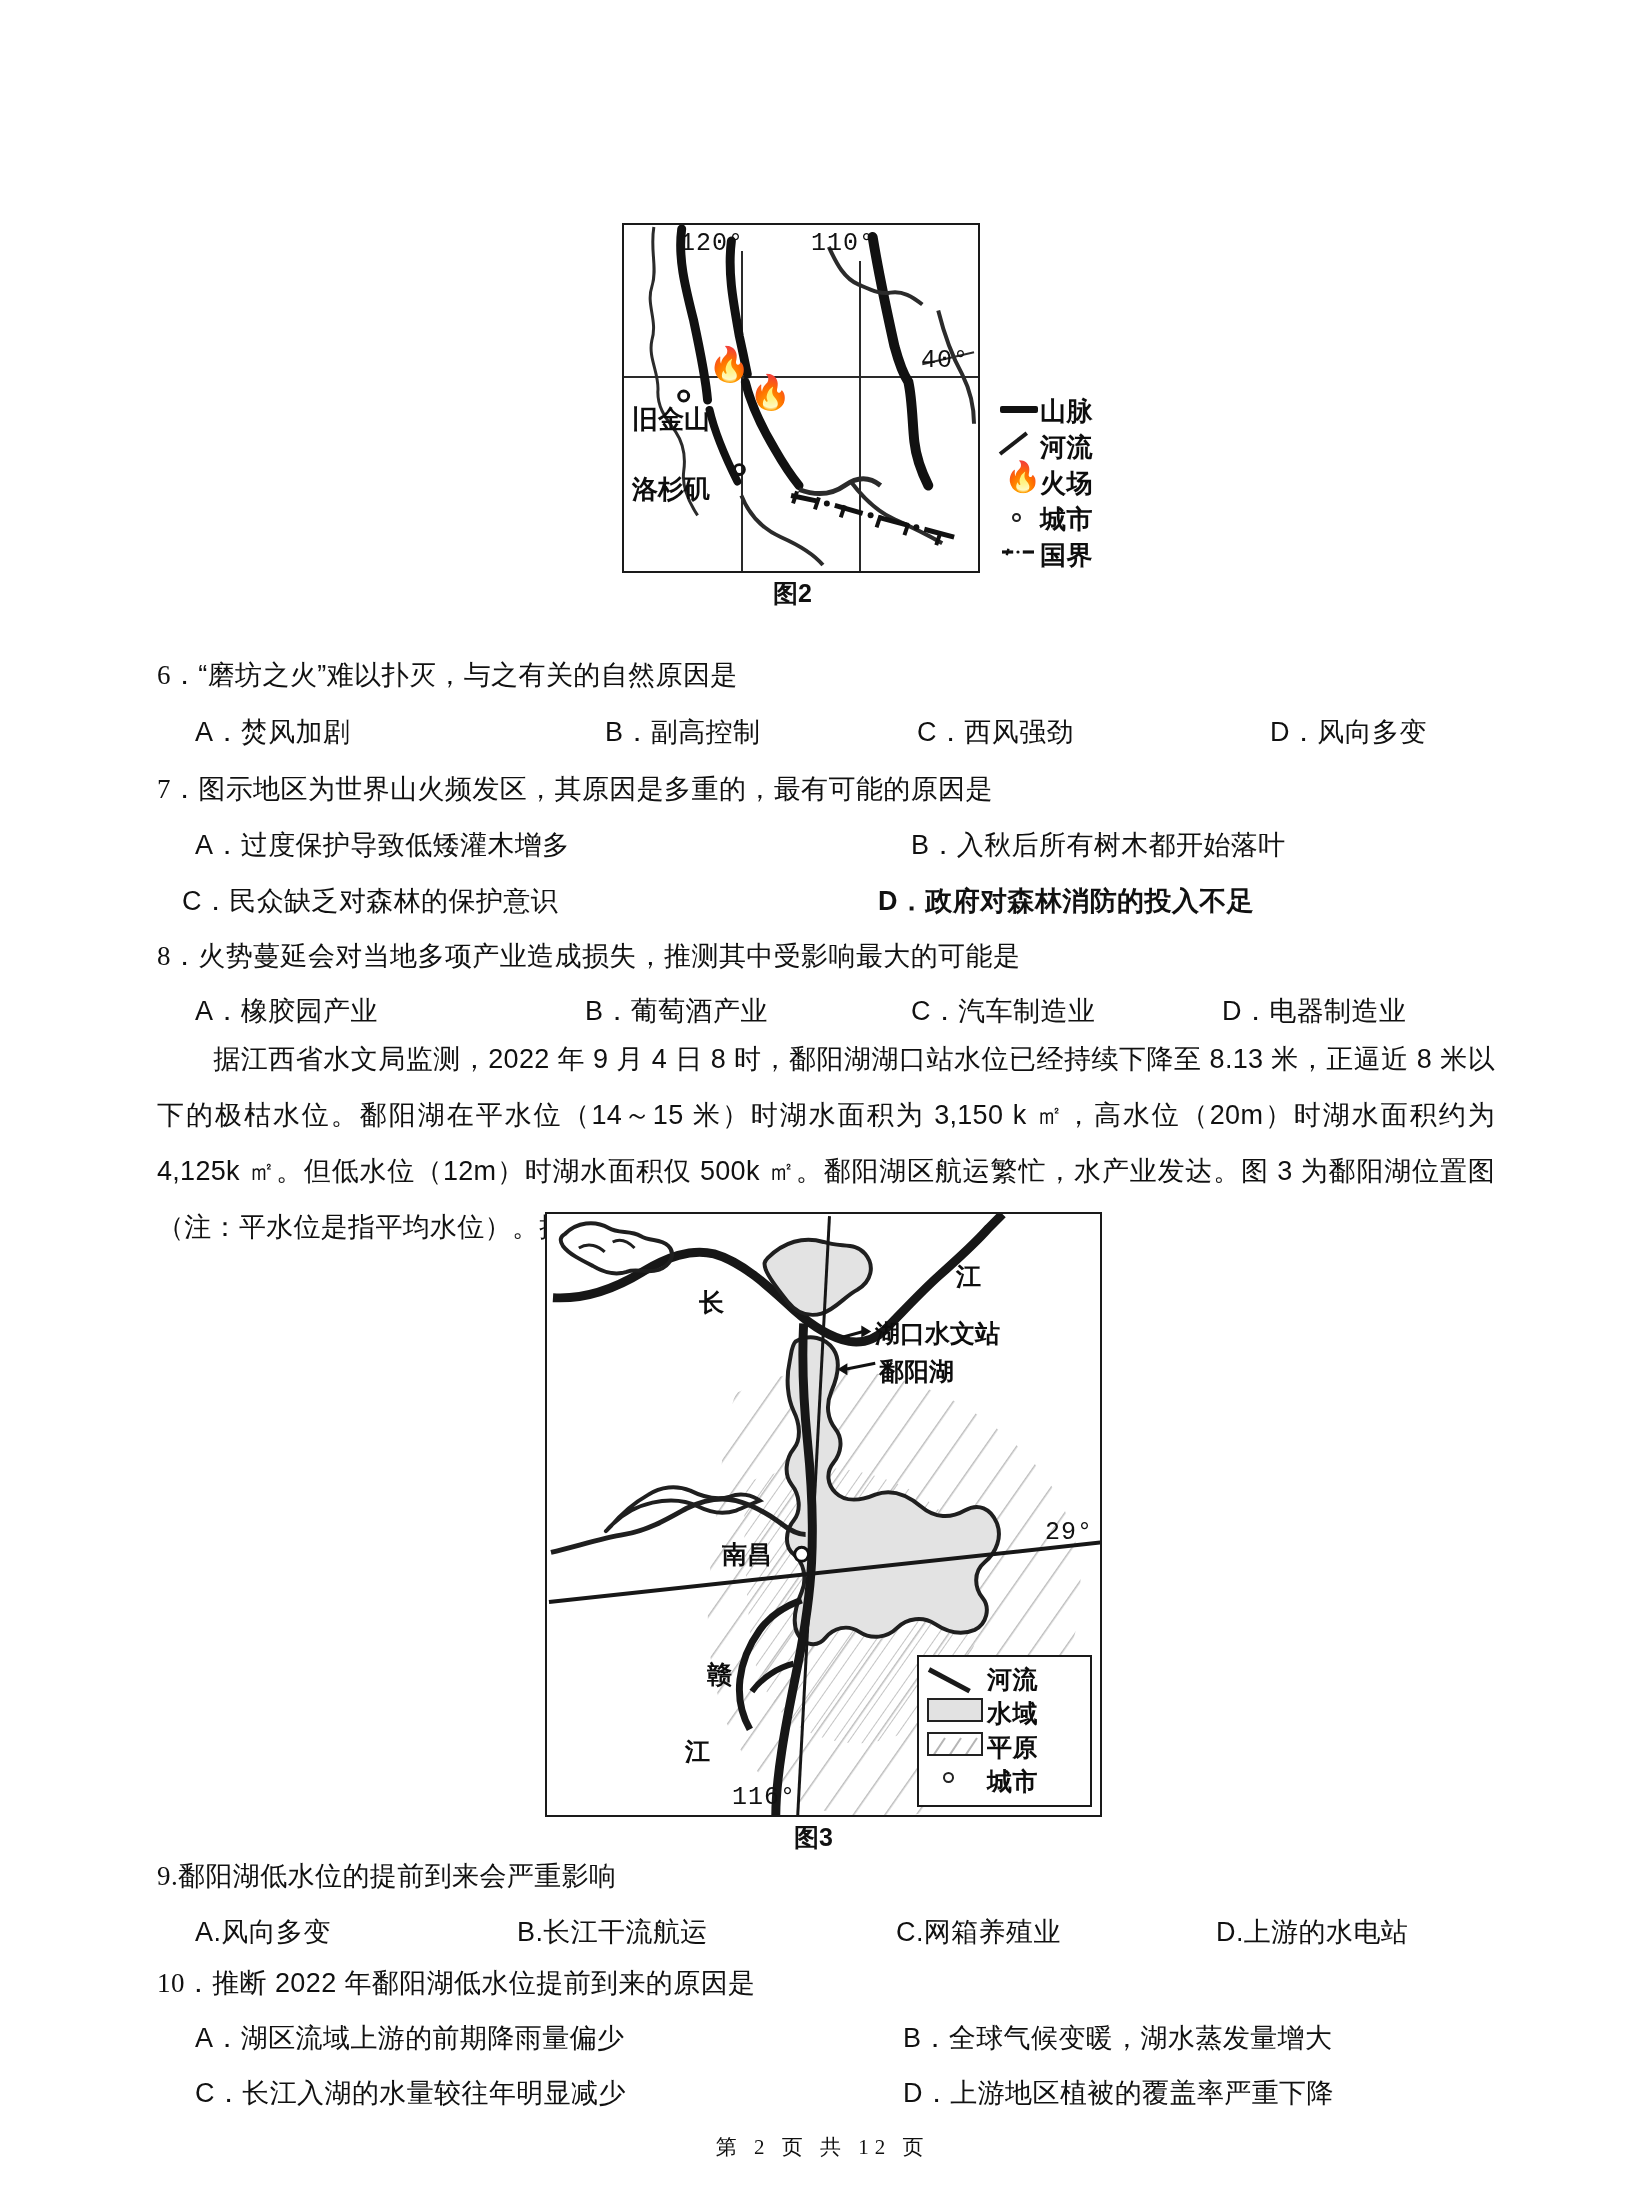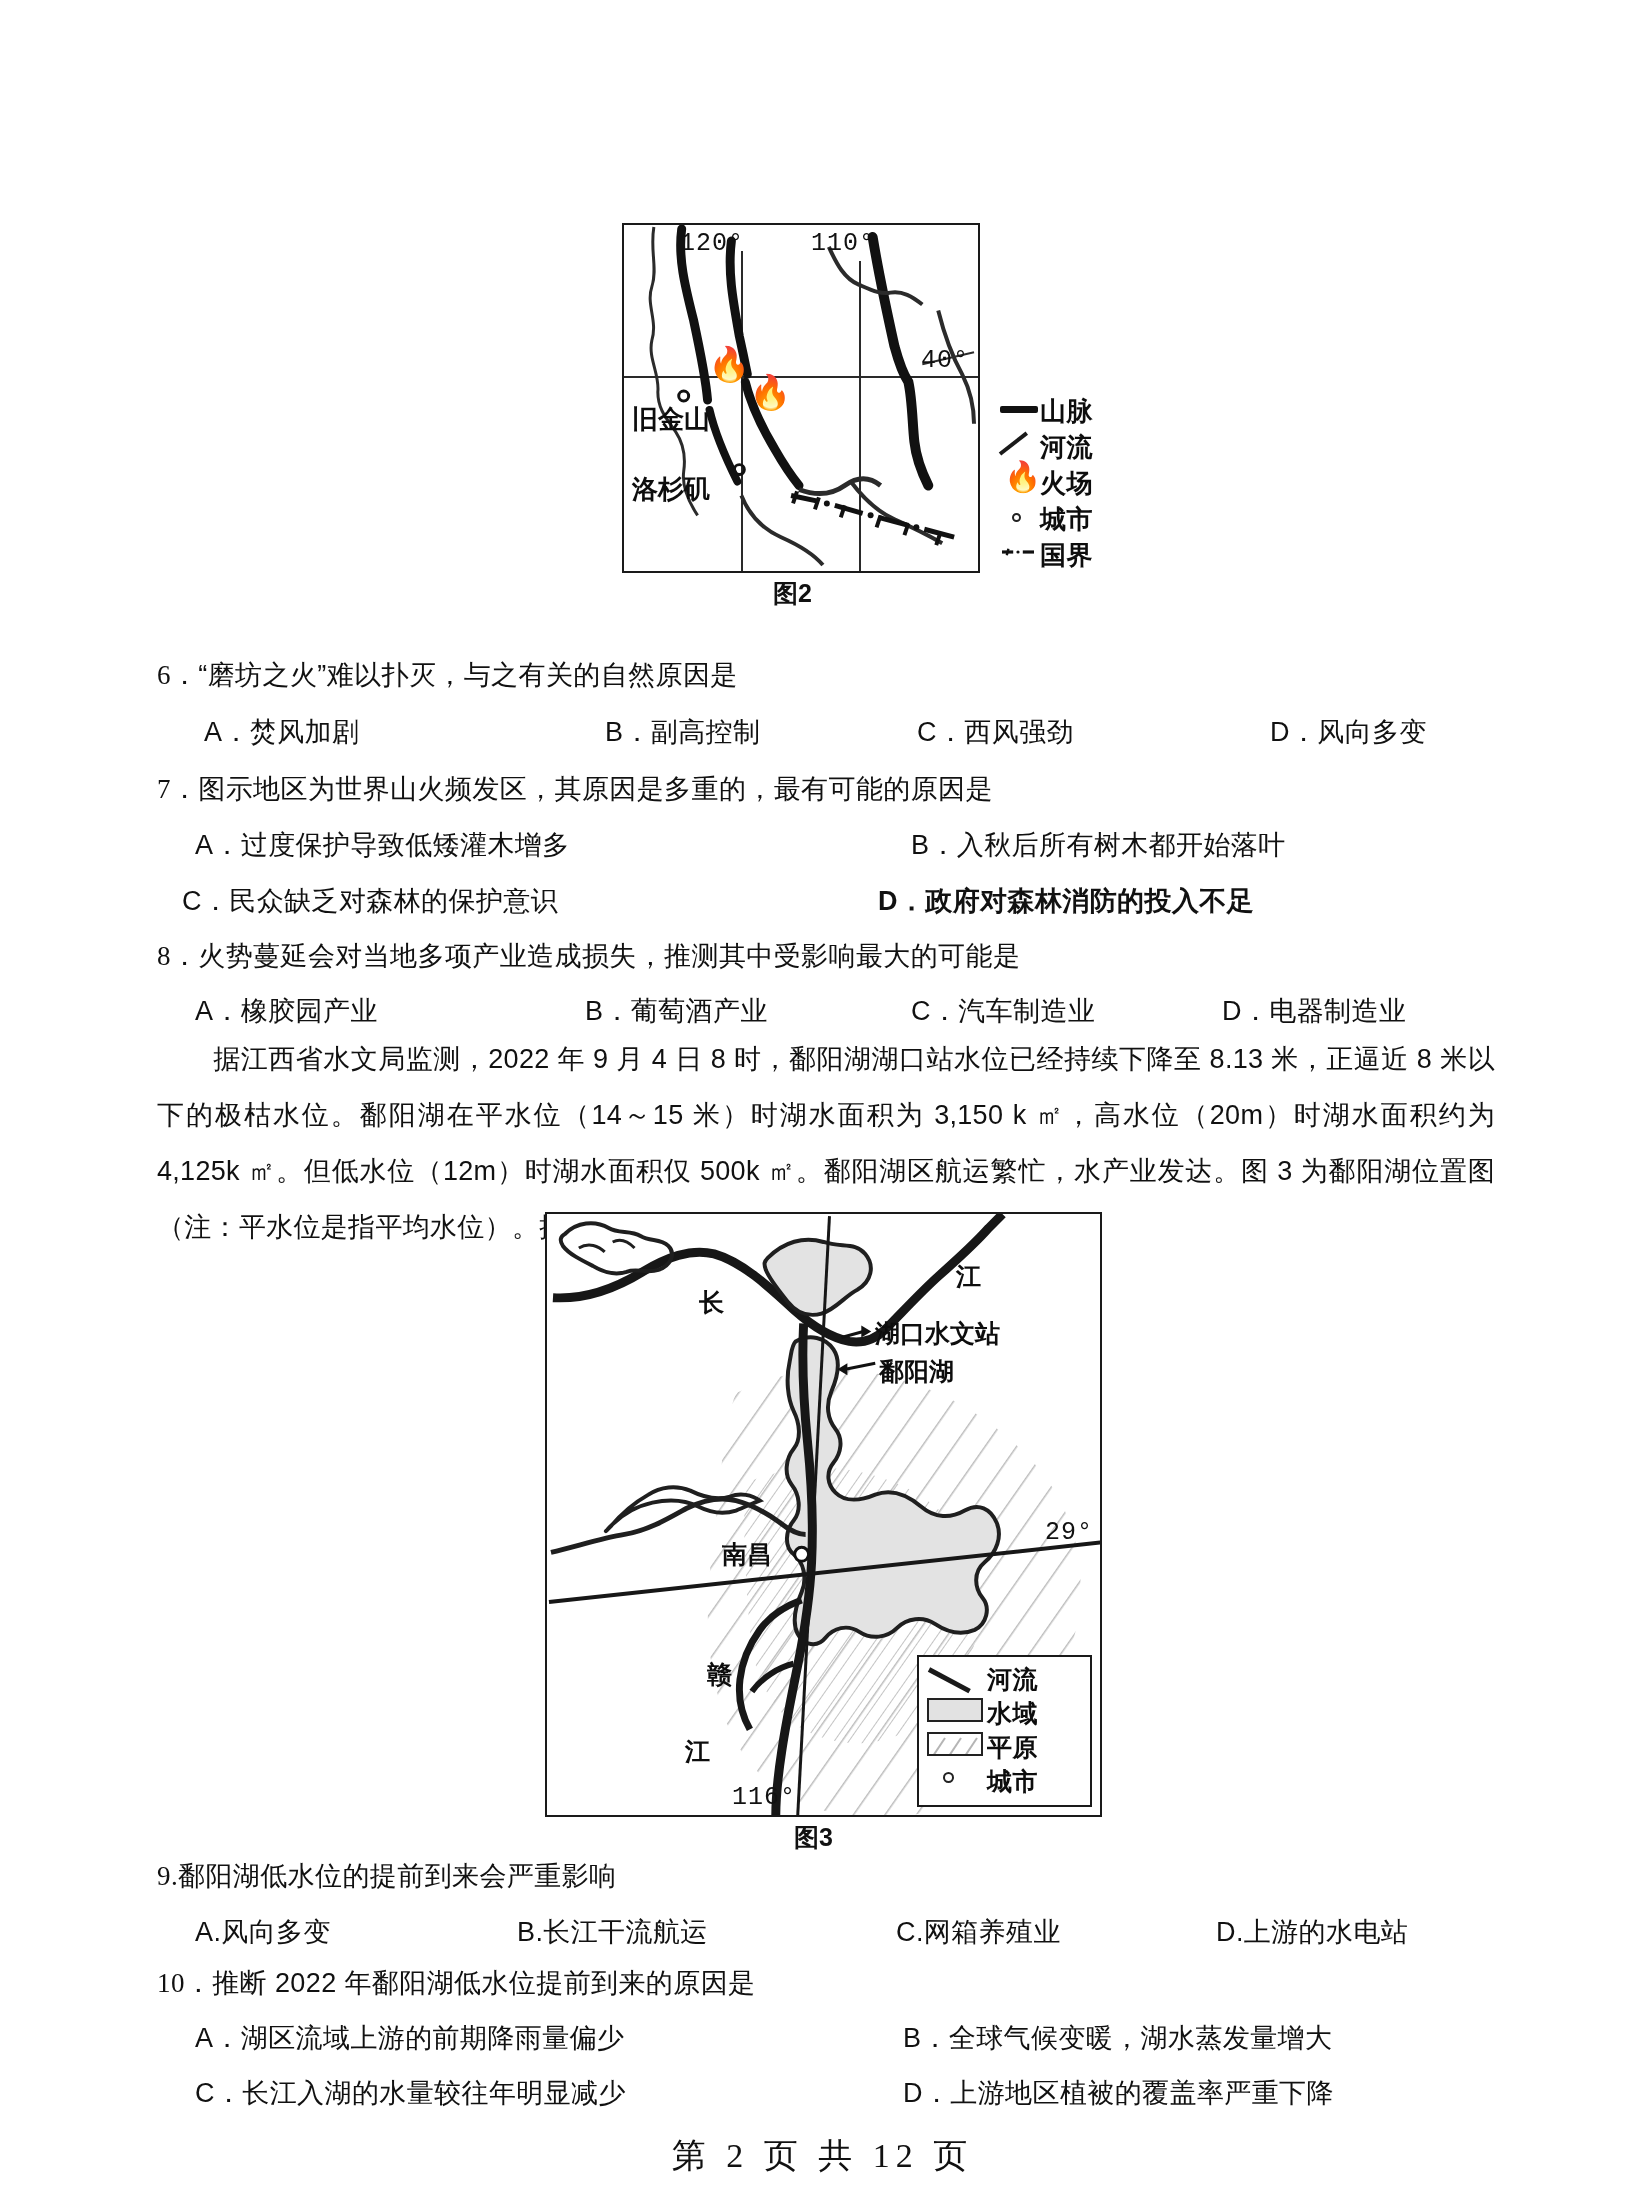--- a/index.html
+++ b/index.html
@@ -249,21 +249,21 @@
   }
 
   
   .footer {
     position: absolute;
     left: 0;
     top: 2097px;
     width: 1645px;
     text-align: center;
     font-family: "Liberation Serif", serif;
-    font-size: 34px;
+    font-size: 21px;
     letter-spacing: 6px;
     color: #111;
   }
 </style>
 </head>
 <body>
 
 <div class="page">
 
   <div class="fig2-wrap">
@@ -360,21 +360,21 @@
         <span class="lg-text">国界</span>
       </div>
     </div>
 
     <span class="fig-caption" style="left:151px; top:354px;">图2</span>
   </div>
 
   <div class="qline" style="left:157px; top:622px;">
     <span class="qnum">6．</span><span>“磨坊之火”难以扑灭，与之有关的自然原因是</span>
   </div>
-  <div class="qline" style="left:204px; top:679px;">A．焚风加剧</div>
+  <div class="qline" style="left:195px; top:679px;">A．焚风加剧</div>
   <div class="qline" style="left:605px; top:679px;">B．副高控制</div>
   <div class="qline" style="left:917px; top:679px;">C．西风强劲</div>
   <div class="qline" style="left:1270px; top:679px;">D．风向多变</div>
 
   <div class="qline" style="left:157px; top:736px;">
     <span class="qnum">7．</span><span>图示地区为世界山火频发区，其原因是多重的，最有可能的原因是</span>
   </div>
   <div class="qline" style="left:195px; top:792px;">A．过度保护导致低矮灌木增多</div>
   <div class="qline" style="left:911px; top:792px;">B．入秋后所有树木都开始落叶</div>
   <div class="qline" style="left:182px; top:848px;">C．民众缺乏对森林的保护意识</div>

